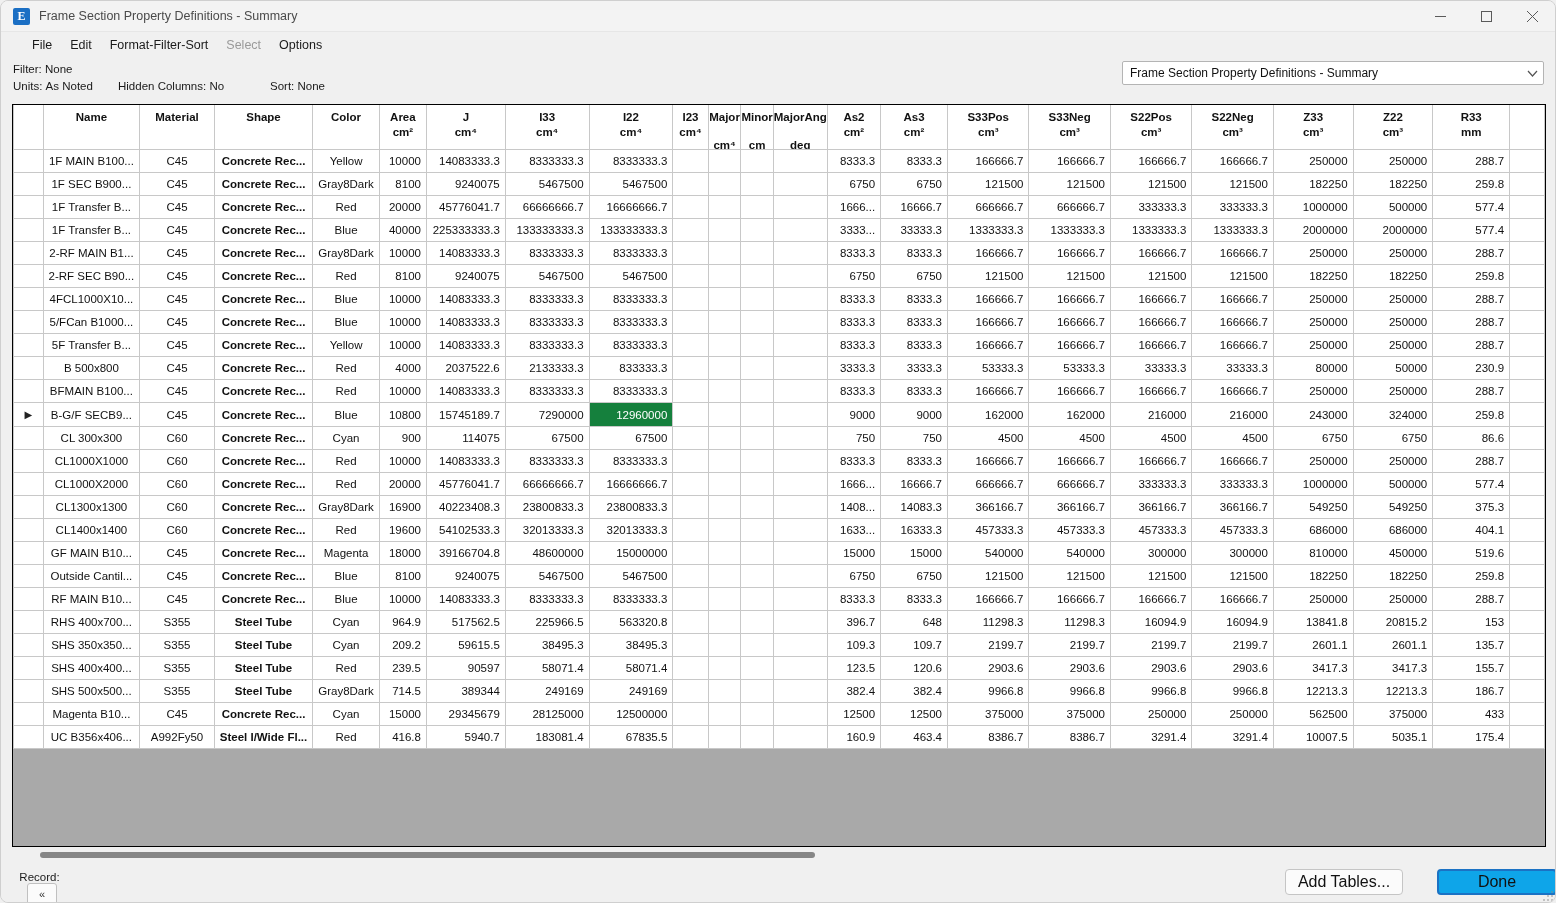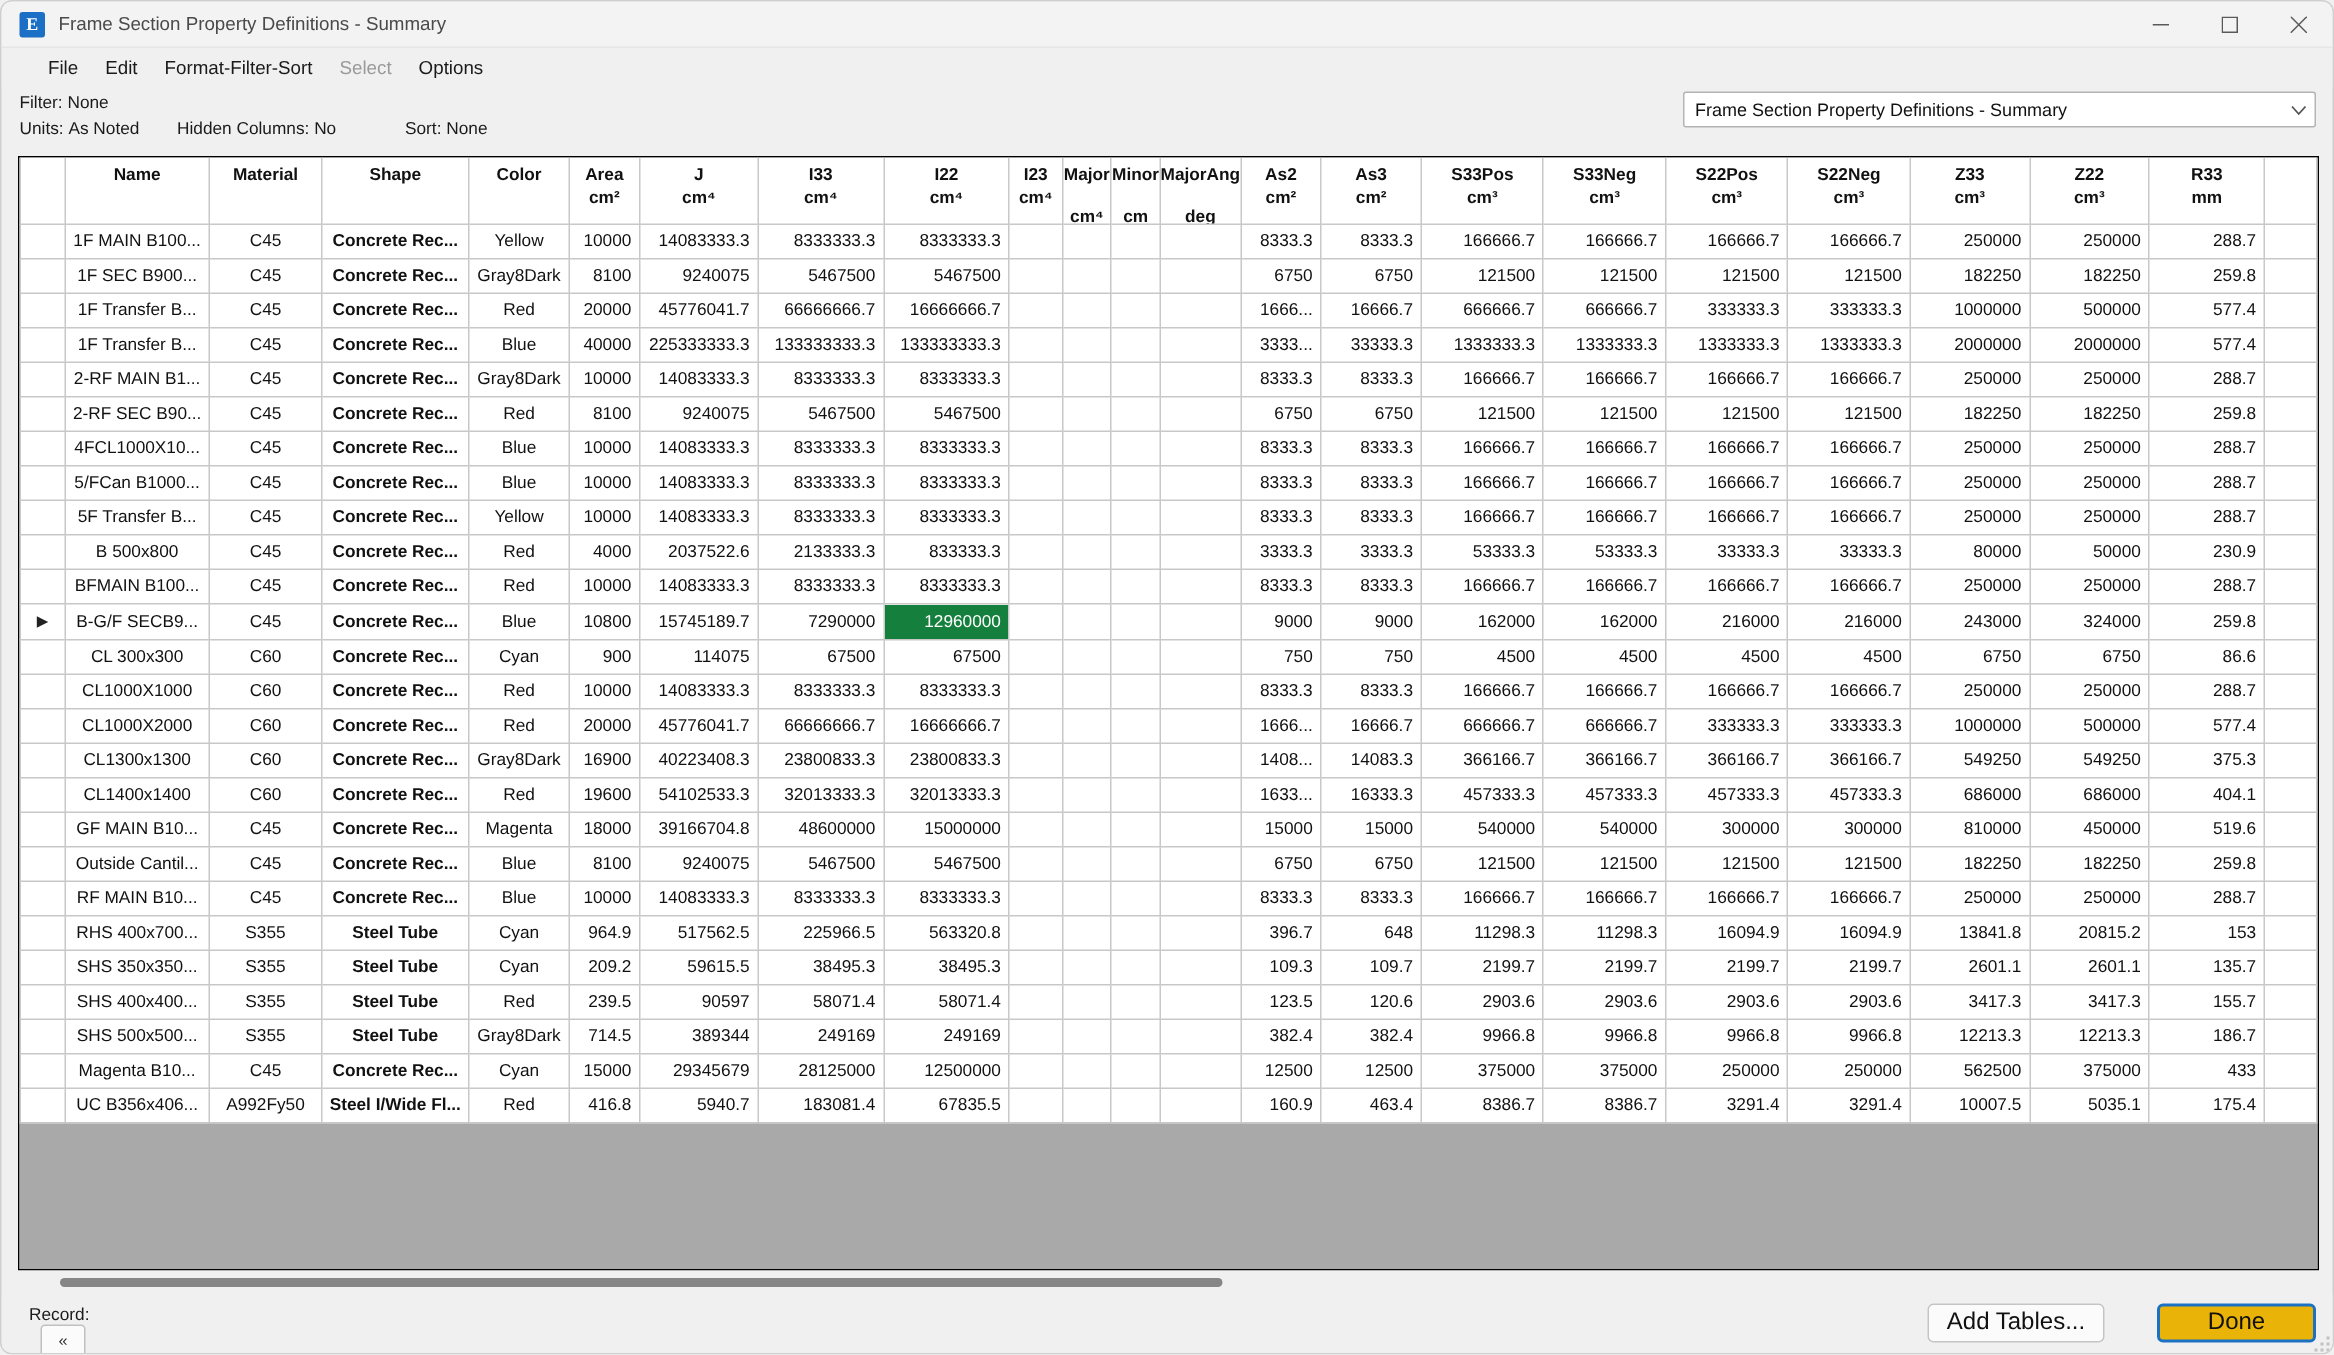--- a/index.html
+++ b/index.html
@@ -254,23 +254,23 @@
     border: 1px solid #c5c5c5;
     border-radius: 4px;
     background: #fbfbfb;
     font-size: 16px;
     color: #111;
     display: flex; align-items: center; justify-content: center;
     box-sizing: border-box;
   }
   .btn.add-tables { right: 154px; top: 6px; width: 118px; }
   .btn.done {
-    right: 13px; top: 6px; width: 106px;
+    right: 0; top: 6px; width: 120px;
     border: 2px solid #1b72c4;
-    background: #eab308;
+    background: #0ea5e9;
   }
   .resize-grip {
     position: absolute;
     right: 4px; bottom: 3px;
     width: 12px; height: 12px;
     opacity: 0.45;
   }
   .resize-grip i {
     position: absolute;
     width: 2px; height: 2px;

